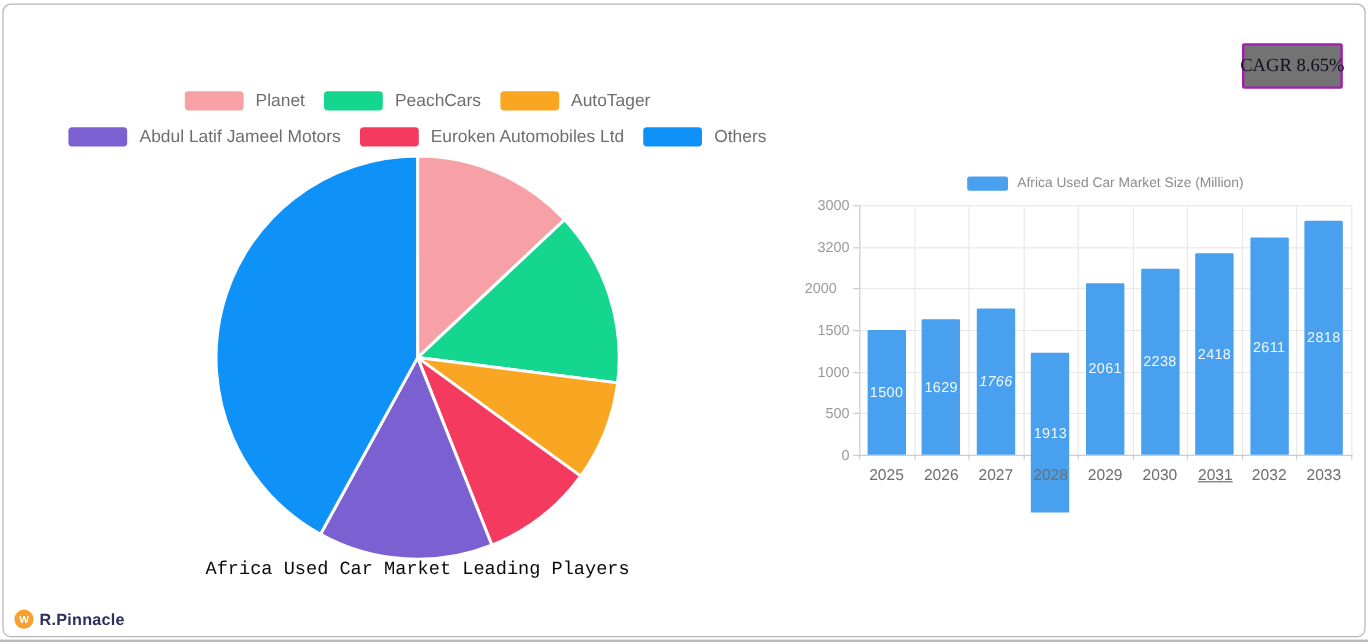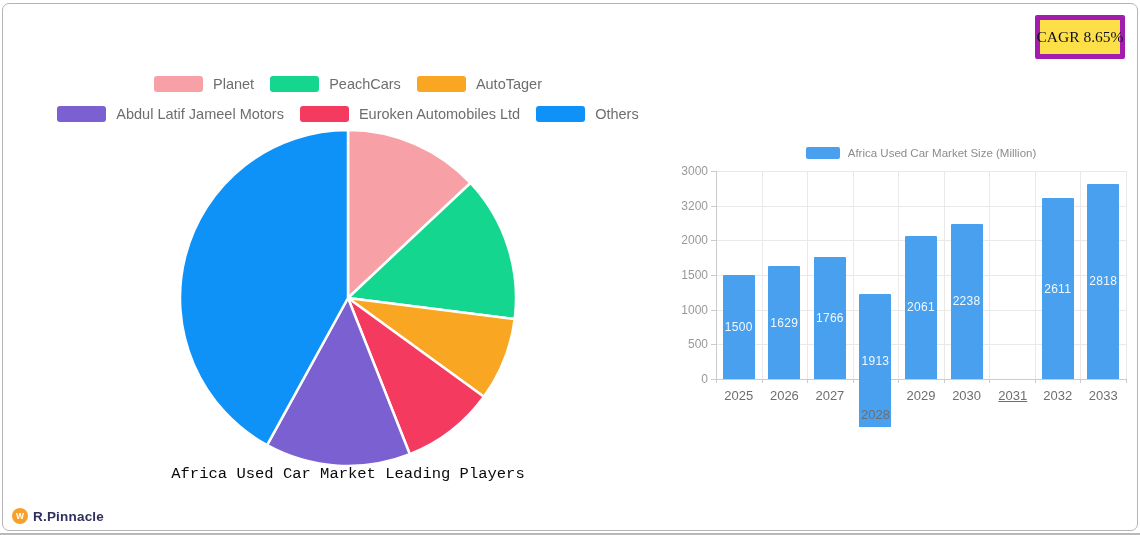--- a/index.html
+++ b/index.html
@@ -8,22 +8,22 @@
     background:#ffffff;font-family:"Liberation Sans",sans-serif;
   }
   .card{
     position:absolute;left:2px;top:3px;width:1134px;height:526px;
     border:1px solid #b5b5b5;border-radius:7px;background:#fff;
   }
   .bottom-strip{
     position:absolute;left:0;bottom:0;width:100%;height:2px;background:#b9b9b9;
   }
   .cagr-box{
-    position:absolute;left:1035px;top:15px;width:80px;height:34px;
-    border:5px solid #a21caf;border-radius:2px;background:#fde047;
+    position:absolute;left:1035px;top:36px;width:80px;height:34px;
+    border:2px solid #a21caf;border-radius:2px;background:#737373;
     display:flex;align-items:center;justify-content:center;
     font-family:"Liberation Serif",serif;font-size:15.5px;color:#10101f;
     white-space:nowrap;
   }
   .pie-legend{
     position:absolute;left:0;top:76px;width:696px;
     display:flex;flex-direction:column;align-items:center;row-gap:14px;
   }
   .legend-row{display:flex;align-items:center;column-gap:16px;}
   .legend-item{display:flex;align-items:center;column-gap:10px;cursor:pointer;}
@@ -132,21 +132,21 @@
     <div class="tick" style="left: 711px; top: 344.3px; width: 5px; height: 1px;"></div>
     <div class="y-label" style="left: 660px; top: 337.3px;">500</div>
     <div class="gridline-h" style="left: 716px; top: 309.7px; width: 410px;"></div>
     <div class="tick" style="left: 711px; top: 309.7px; width: 5px; height: 1px;"></div>
     <div class="y-label" style="left: 660px; top: 302.7px;">1000</div>
     <div class="gridline-h" style="left: 716px; top: 275px; width: 410px;"></div>
     <div class="tick" style="left: 711px; top: 275px; width: 5px; height: 1px;"></div>
     <div class="y-label" style="left: 660px; top: 268px;">1500</div>
     <div class="gridline-h" style="left: 716px; top: 240.3px; width: 410px;"></div>
     <div class="tick" style="left: 711px; top: 240.3px; width: 5px; height: 1px;"></div>
-    <div class="y-label" style="left: 660px; top: 233.3px;">2000</div>
+    <div class="y-label" style="left: 660px; top: 233.3px; text-align: center;">2000</div>
     <div class="gridline-h" style="left: 716px; top: 205.7px; width: 410px;"></div>
     <div class="tick" style="left: 711px; top: 205.7px; width: 5px; height: 1px;"></div>
     <div class="y-label" style="left: 660px; top: 198.7px;">3200</div>
     <div class="gridline-h" style="left: 716px; top: 171px; width: 410px;"></div>
     <div class="tick" style="left: 711px; top: 171px; width: 5px; height: 1px;"></div>
     <div class="y-label" style="left: 660px; top: 164px;">3000</div>
     <div class="gridline-v" style="left: 761.6px; top: 171px; height: 208px;"></div>
     <div class="tick" style="left: 761.6px; top: 379px; width: 1px; height: 4px;"></div>
     <div class="gridline-v" style="left: 807.1px; top: 171px; height: 208px;"></div>
     <div class="tick" style="left: 807.1px; top: 379px; width: 1px; height: 4px;"></div>
@@ -167,36 +167,39 @@
     <div class="axis-line" style="left: 716px; top: 171px; width: 1px; height: 212px;"></div>
     <div class="axis-line" style="left: 716px; top: 379px; width: 411px; height: 1px;"></div>
     <div class="bar" style="left: 722.8px; top: 275px; width: 32px; height: 104px; background: rgb(73, 160, 238);">
       <div class="bar-value">1500</div>
     </div>
     <div class="x-label" style="left: 716px; top: 388px; width: 45.6px;">2025</div>
     <div class="bar" style="left: 768.3px; top: 266.1px; width: 32px; height: 112.9px; background: rgb(73, 160, 238);">
       <div class="bar-value">1629</div>
     </div>
     <div class="x-label" style="left: 761.6px; top: 388px; width: 45.6px;">2026</div>
-    <div class="bar" style="left: 813.9px; top: 256.6px; width: 32px; height: 122.4px; background: rgb(73, 160, 238);">
+    <div class="bar" style="left: 813.9px; top: 256.6px; width: 32px; height: 122.4px; background: rgb(73, 160, 238); font-style: italic;">
       <div class="bar-value">1766</div>
     </div>
     <div class="x-label" style="left: 807.1px; top: 388px; width: 45.6px;">2027</div>
     <div class="bar" style="left: 859.4px; top: 246.4px; width: 32px; height: 132.6px; background: rgb(73, 160, 238); margin-top: 48px;">
       <div class="bar-value">1913</div>
     </div>
-    <div class="x-label" style="left: 852.7px; top: 388px; width: 45.6px; margin-top: 19px;">2028</div>
+    <div class="x-label" style="left: 852.7px; top: 388px; width: 45.6px;">2028</div>
     <div class="bar" style="left: 905px; top: 235.5px; width: 32px; height: 143.5px; background: rgb(73, 160, 238);">
       <div class="bar-value">2061</div>
     </div>
     <div class="x-label" style="left: 898.2px; top: 388px; width: 45.6px;">2029</div>
     <div class="bar" style="left: 950.6px; top: 223.8px; width: 32px; height: 155.2px; background: rgb(73, 160, 238);">
       <div class="bar-value">2238</div>
     </div>
     <div class="x-label" style="left: 943.8px; top: 388px; width: 45.6px;">2030</div>
+    <div class="bar" style="left: 996.1px; top: 211.4px; width: 32px; height: 167.6px; background: rgb(73, 160, 238);">
+      <div class="bar-value">2418</div>
+    </div>
     <div class="x-label" style="left: 990px; top: 388px; width: 45.6px; text-decoration: underline;">2031</div>
     <div class="bar" style="left: 1041.7px; top: 198px; width: 32px; height: 181px; background: rgb(73, 160, 238);">
       <div class="bar-value">2611</div>
     </div>
     <div class="x-label" style="left: 1034.9px; top: 388px; width: 45.6px;">2032</div>
     <div class="bar" style="left: 1087.2px; top: 183.6px; width: 32px; height: 195.4px; background: rgb(73, 160, 238);">
       <div class="bar-value">2818</div>
     </div>
     <div class="x-label" style="left: 1080.4px; top: 388px; width: 45.6px;">2033</div>
   </div>

